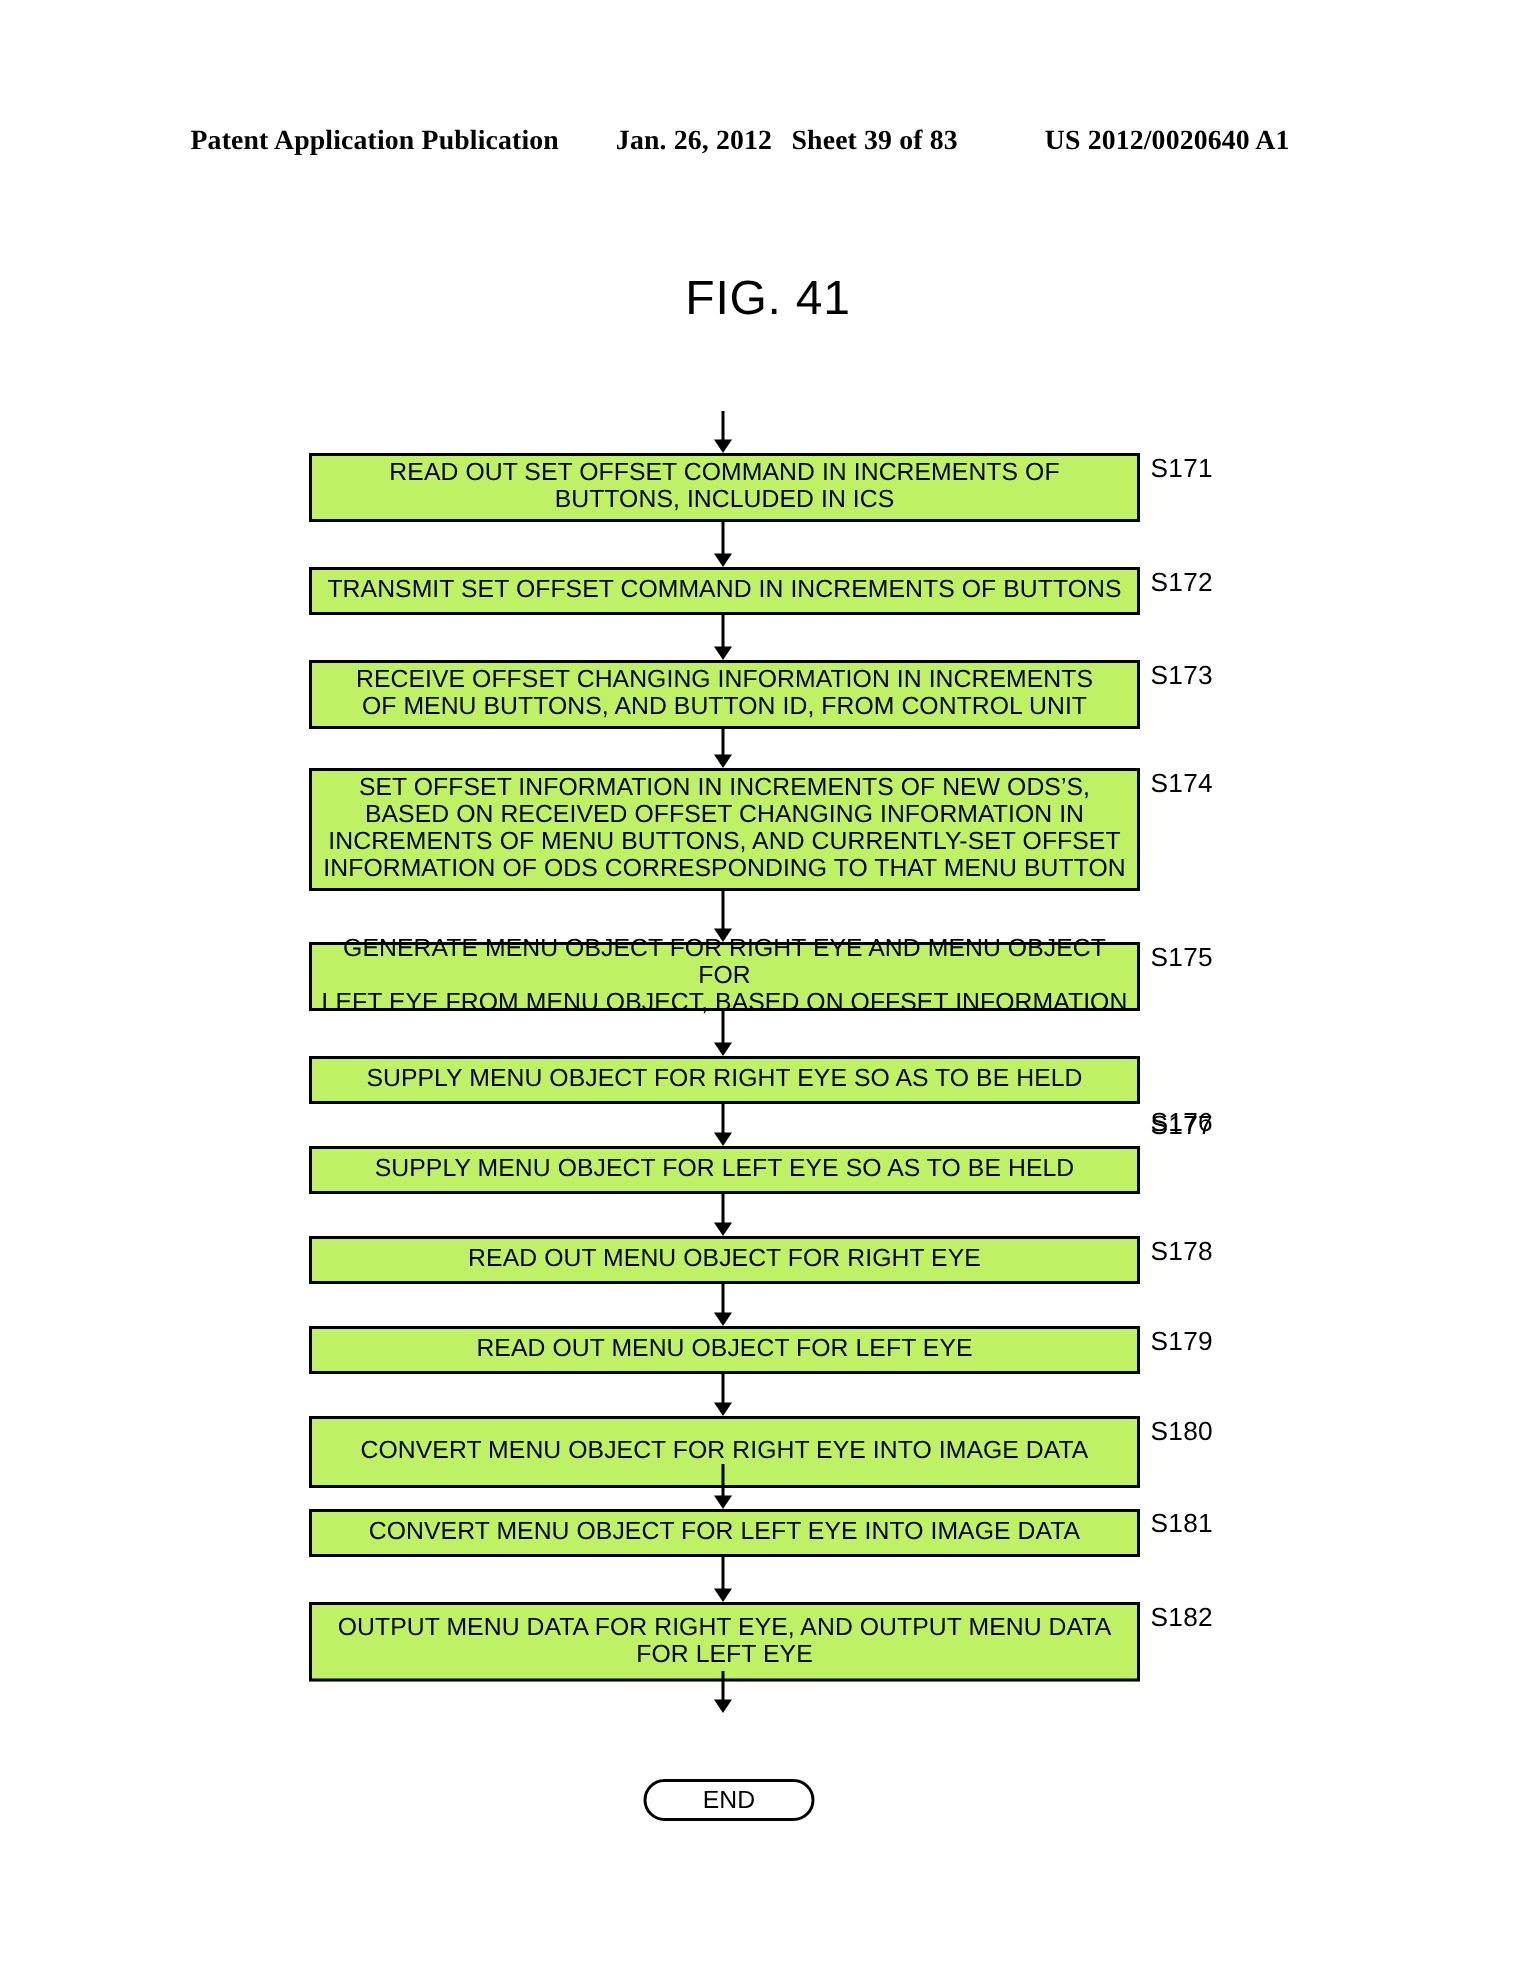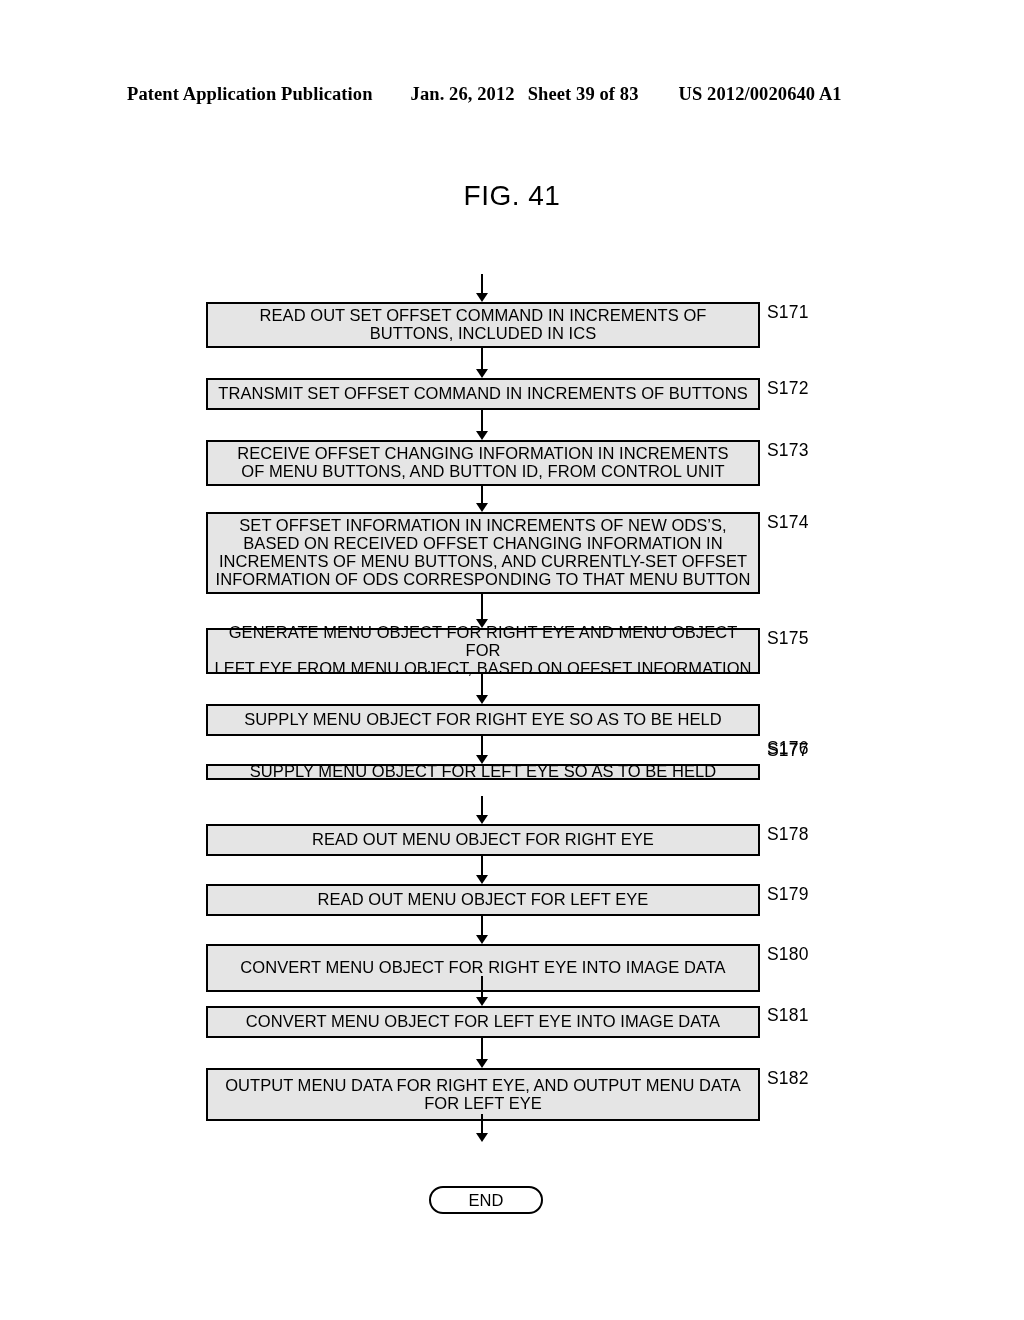--- a/index.html
+++ b/index.html
@@ -28,31 +28,31 @@
     font-weight: bold;
     font-size: 18.5px;
     letter-spacing: 0.1px;
     white-space: nowrap;
     display: flex;
     align-items: baseline;
   }
   .pub-header .h-pub      { }
   .pub-header .h-date     { margin-left: 38px; }
   .pub-header .h-sheet    { margin-left: 13px; }
-  .pub-header .h-docnum   { margin-left: 40px; }
+  .pub-header .h-docnum   { margin-left: 58px; }
 
   
   .fig-title {
     position: absolute;
     top: 180px;
     left: 0;
     width: 1024px;
     text-align: center;
     font-family: "Liberation Sans", sans-serif;
-    font-size: 28px;
+    font-size: 32px;
     letter-spacing: 0.5px;
   }
 
   
   .flowchart {
     position: absolute;
     left: 0;
     top: 0;
     width: 1024px;
     height: 1320px;
@@ -90,21 +90,21 @@
     margin-top: 44px;
   }
 
   
   .process-box {
     position: absolute;
     left: 206px;
     width: 554px;
     border: 2px solid #000;
     box-sizing: border-box;
-    background: #e5e5e5;
+    background: #bef264;
     display: flex;
     align-items: center;
     justify-content: center;
     text-align: center;
   }
   .process-box .p-text {
     font-size: 16.5px;
     line-height: 1.08;
     letter-spacing: 0.05px;
     padding: 0 6px;
@@ -184,21 +184,21 @@
       </div>
       <div class="step-label" style="top: 630px;">S175</div>
       <div class="connector" style="top: 674px; height: 22px;"></div>
       <div class="arrowhead" style="top: 695px;"></div>
       <div class="process-box" style="top: 704px; height: 32px;">
         <div class="p-text">SUPPLY MENU OBJECT FOR RIGHT EYE SO AS TO BE HELD</div>
       </div>
       <div class="step-label" style="top: 740px;">S176</div>
       <div class="connector" style="top: 736px; height: 20px;"></div>
       <div class="arrowhead" style="top: 755px;"></div>
-      <div class="process-box" style="top: 764px; height: 16px;">
+      <div class="process-box" style="top: 764px; height: 32px;">
         <div class="p-text">SUPPLY MENU OBJECT FOR LEFT EYE SO AS TO BE HELD</div>
       </div>
       <div class="step-label" style="top: 742px;">S177</div>
       <div class="connector" style="top: 796px; height: 20px;"></div>
       <div class="arrowhead" style="top: 815px;"></div>
       <div class="process-box" style="top: 824px; height: 32px;">
         <div class="p-text">READ OUT MENU OBJECT FOR RIGHT EYE</div>
       </div>
       <div class="step-label" style="top: 826px;">S178</div>
       <div class="connector" style="top: 856px; height: 20px;"></div>

